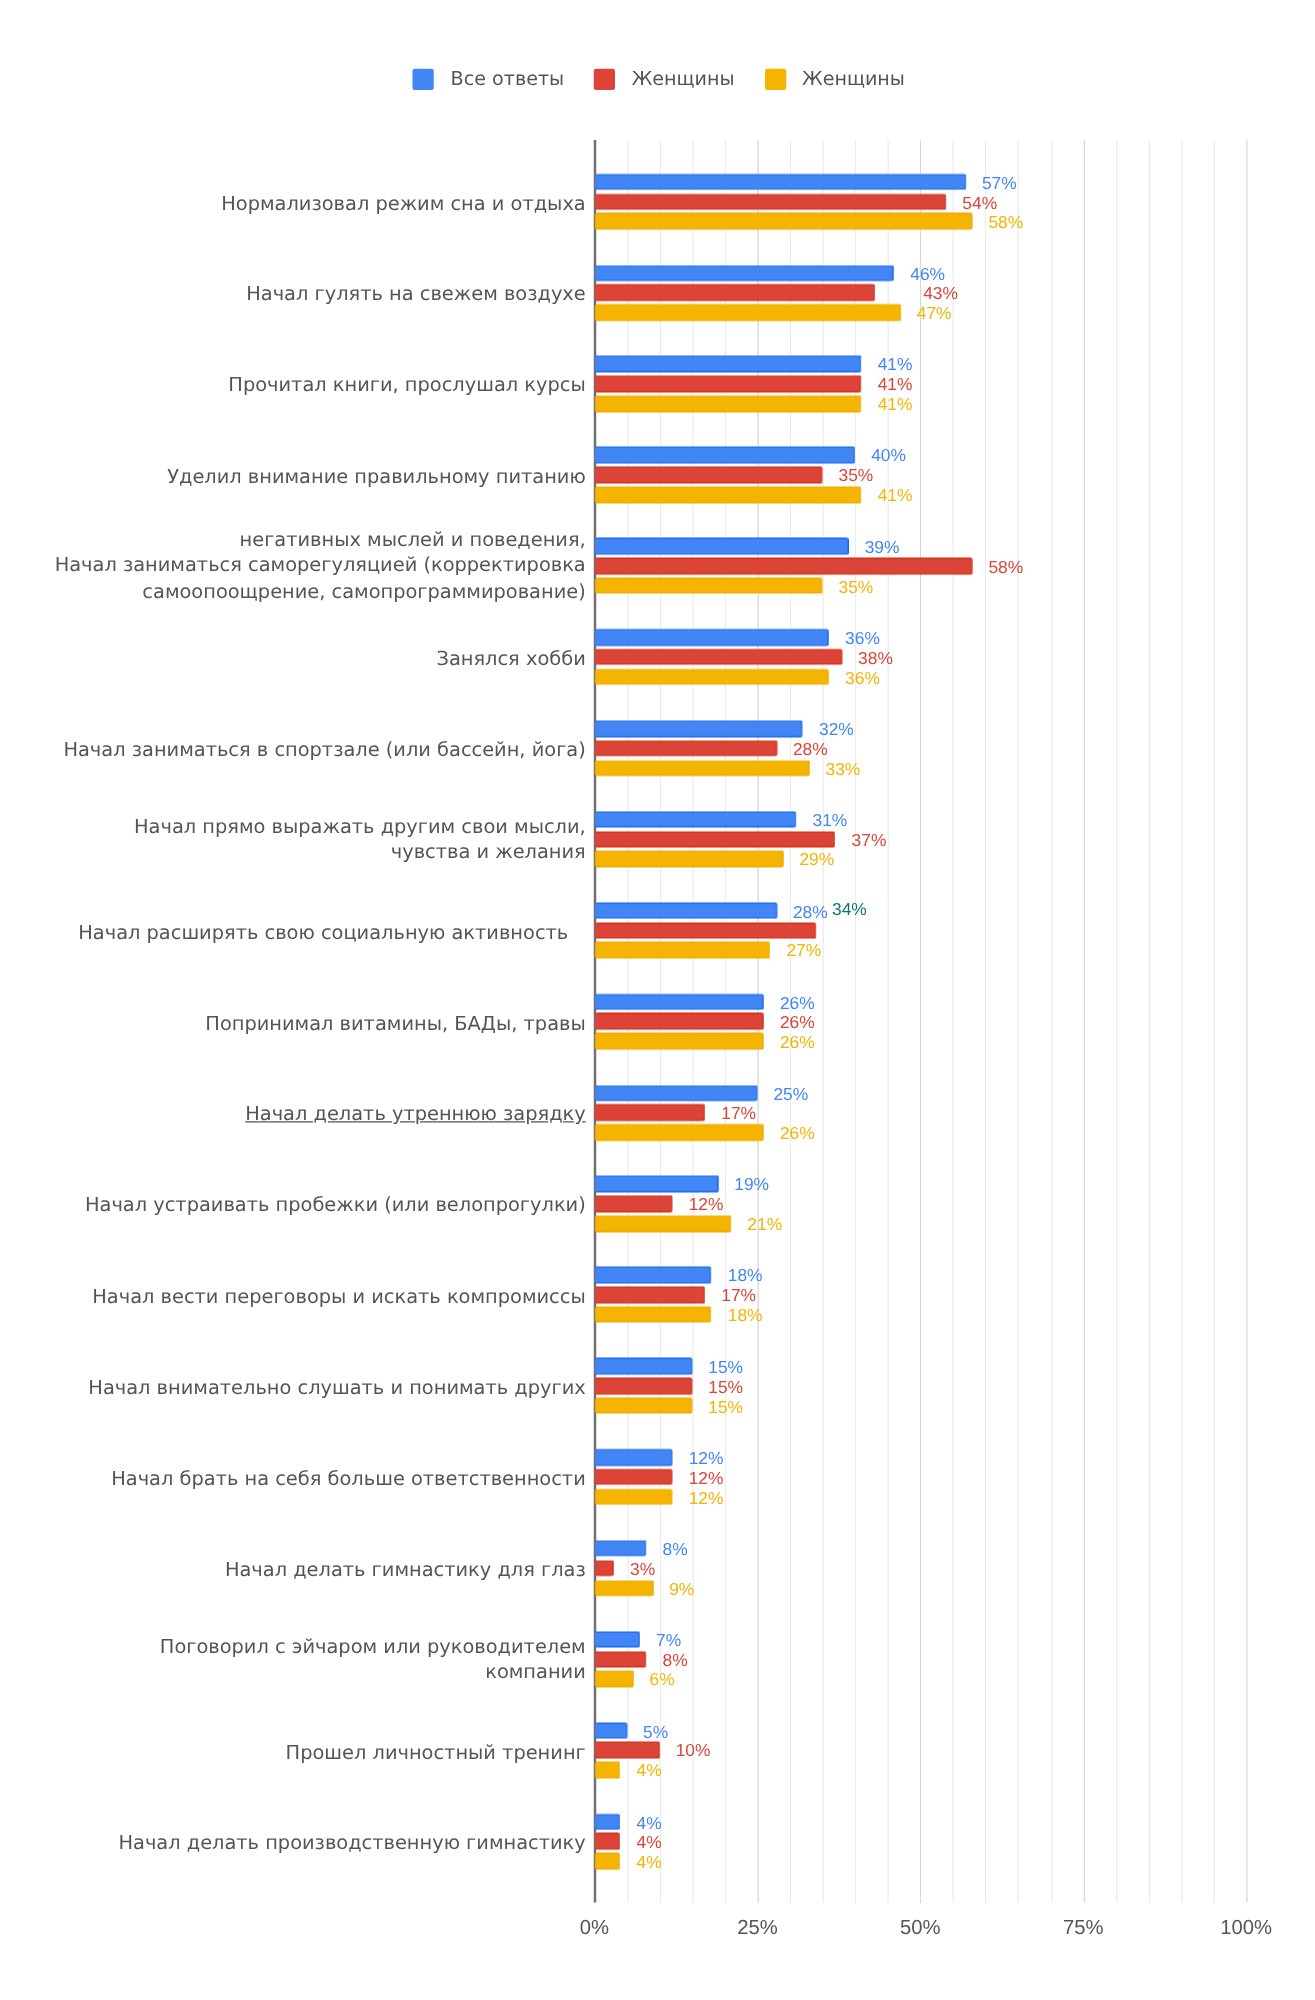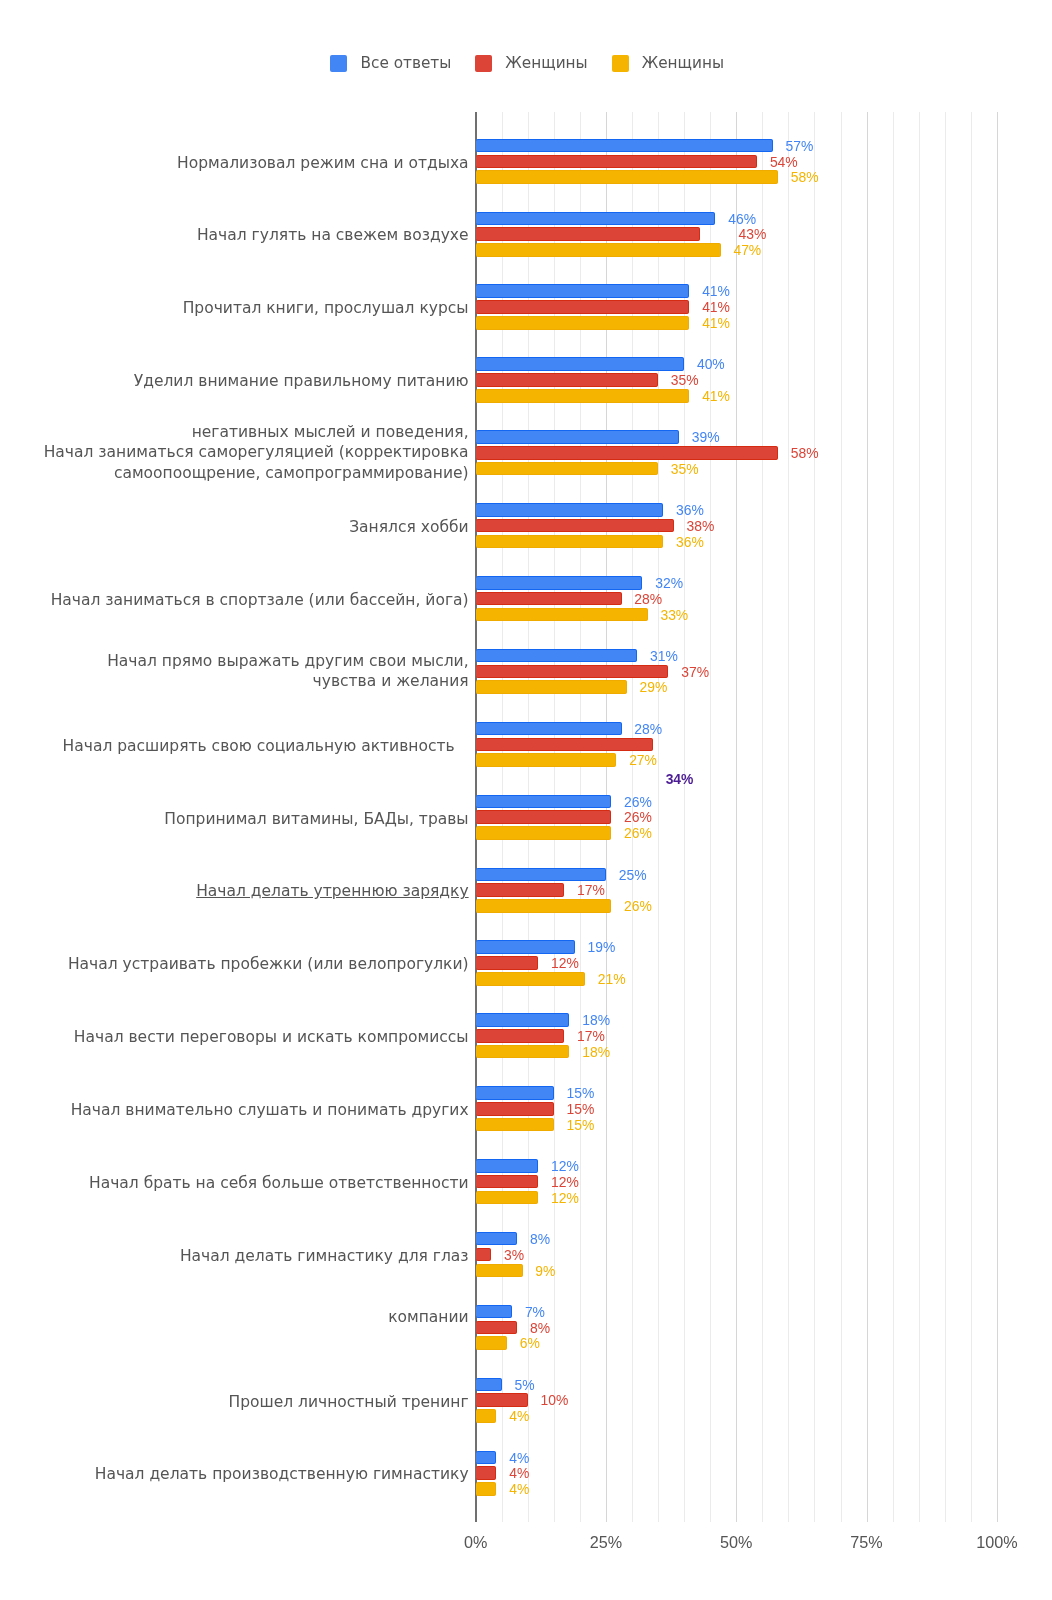--- a/index.html
+++ b/index.html
@@ -116,21 +116,21 @@
         <div class="vlabel" style="left: 660.429px; top: 608.58px; color: rgb(244, 180, 0);">33%</div>
         <div class="bar" style="background: rgb(66, 133, 244); border-top: 1px solid rgb(18, 102, 241); border-right: 1px solid rgb(18, 102, 241); border-bottom: 1px solid rgb(18, 102, 241); border-left: none; border-image: initial; left: 475.6px; top: 648.86px; width: 161.603px; height: 13.6px;"></div>
         <div class="vlabel" style="left: 650.003px; top: 649.86px; color: rgb(66, 133, 244);">31%</div>
         <div class="bar" style="background: rgb(219, 68, 55); border-top: 1px solid rgb(213, 43, 18); border-right: 1px solid rgb(213, 43, 18); border-bottom: 1px solid rgb(213, 43, 18); border-left: none; border-image: initial; left: 475.6px; top: 664.66px; width: 192.881px; height: 13.6px;"></div>
         <div class="vlabel" style="left: 681.281px; top: 665.66px; color: rgb(219, 68, 55);">37%</div>
         <div class="bar" style="background: rgb(244, 180, 0); border-top: 1px solid rgb(240, 171, 0); border-right: 1px solid rgb(240, 171, 0); border-bottom: 1px solid rgb(240, 171, 0); border-left: none; border-image: initial; left: 475.6px; top: 680.46px; width: 151.177px; height: 13.6px;"></div>
         <div class="vlabel" style="left: 639.577px; top: 681.46px; color: rgb(244, 180, 0);">29%</div>
         <div class="bar" style="background: rgb(66, 133, 244); border-top: 1px solid rgb(18, 102, 241); border-right: 1px solid rgb(18, 102, 241); border-bottom: 1px solid rgb(18, 102, 241); border-left: none; border-image: initial; left: 475.6px; top: 721.74px; width: 145.964px; height: 13.6px;"></div>
         <div class="vlabel" style="left: 634.364px; top: 722.74px; color: rgb(66, 133, 244);">28%</div>
         <div class="bar" style="background: rgb(219, 68, 55); border-top: 1px solid rgb(213, 43, 18); border-right: 1px solid rgb(213, 43, 18); border-bottom: 1px solid rgb(213, 43, 18); border-left: none; border-image: initial; left: 475.6px; top: 737.54px; width: 177.242px; height: 13.6px;"></div>
-        <div class="vlabel" style="left: 665.642px; top: 773px; color: #4c1d95; font-weight: bold;">34%</div>
+        <div class="vlabel" style="left: 665.642px; top: 721px; color: #0f766e;">34%</div>
         <div class="bar" style="background: rgb(244, 180, 0); border-top: 1px solid rgb(240, 171, 0); border-right: 1px solid rgb(240, 171, 0); border-bottom: 1px solid rgb(240, 171, 0); border-left: none; border-image: initial; left: 475.6px; top: 753.34px; width: 140.751px; height: 13.6px;"></div>
         <div class="vlabel" style="left: 629.151px; top: 754.34px; color: rgb(244, 180, 0);">27%</div>
         <div class="bar" style="background: rgb(66, 133, 244); border-top: 1px solid rgb(18, 102, 241); border-right: 1px solid rgb(18, 102, 241); border-bottom: 1px solid rgb(18, 102, 241); border-left: none; border-image: initial; left: 475.6px; top: 794.62px; width: 135.538px; height: 13.6px;"></div>
         <div class="vlabel" style="left: 623.938px; top: 795.62px; color: rgb(66, 133, 244);">26%</div>
         <div class="bar" style="background: rgb(219, 68, 55); border-top: 1px solid rgb(213, 43, 18); border-right: 1px solid rgb(213, 43, 18); border-bottom: 1px solid rgb(213, 43, 18); border-left: none; border-image: initial; left: 475.6px; top: 810.42px; width: 135.538px; height: 13.6px;"></div>
         <div class="vlabel" style="left: 623.938px; top: 811.42px; color: rgb(219, 68, 55);">26%</div>
         <div class="bar" style="background: rgb(244, 180, 0); border-top: 1px solid rgb(240, 171, 0); border-right: 1px solid rgb(240, 171, 0); border-bottom: 1px solid rgb(240, 171, 0); border-left: none; border-image: initial; left: 475.6px; top: 826.22px; width: 135.538px; height: 13.6px;"></div>
         <div class="vlabel" style="left: 623.938px; top: 827.22px; color: rgb(244, 180, 0);">26%</div>
         <div class="bar" style="background: rgb(66, 133, 244); border-top: 1px solid rgb(18, 102, 241); border-right: 1px solid rgb(18, 102, 241); border-bottom: 1px solid rgb(18, 102, 241); border-left: none; border-image: initial; left: 475.6px; top: 867.5px; width: 130.325px; height: 13.6px;"></div>
         <div class="vlabel" style="left: 618.725px; top: 868.5px; color: rgb(66, 133, 244);">25%</div>
@@ -234,20 +234,21 @@
       <div class="cat" style="left: 30px; width: 438.6px; top: 1100.04px;">
         <div>Начал внимательно слушать и понимать других</div>
       </div>
       <div class="cat" style="left: 30px; width: 438.6px; top: 1172.92px;">
         <div>Начал брать на себя больше ответственности</div>
       </div>
       <div class="cat" style="left: 30px; width: 438.6px; top: 1245.8px;">
         <div>Начал делать гимнастику для глаз</div>
       </div>
       <div class="cat" style="left: 30px; width: 438.6px; top: 1306.83px;">
+        <div>Поговорил с эйчаром или руководителем</div>
         <div>компании</div>
       </div>
       <div class="cat" style="left: 30px; width: 438.6px; top: 1391.56px;">
         <div>Прошел личностный тренинг</div>
       </div>
       <div class="cat" style="left: 30px; width: 438.6px; top: 1464.44px;">
         <div>Начал делать производственную гимнастику</div>
       </div>
     </div>
   <div id="xticklayer">

